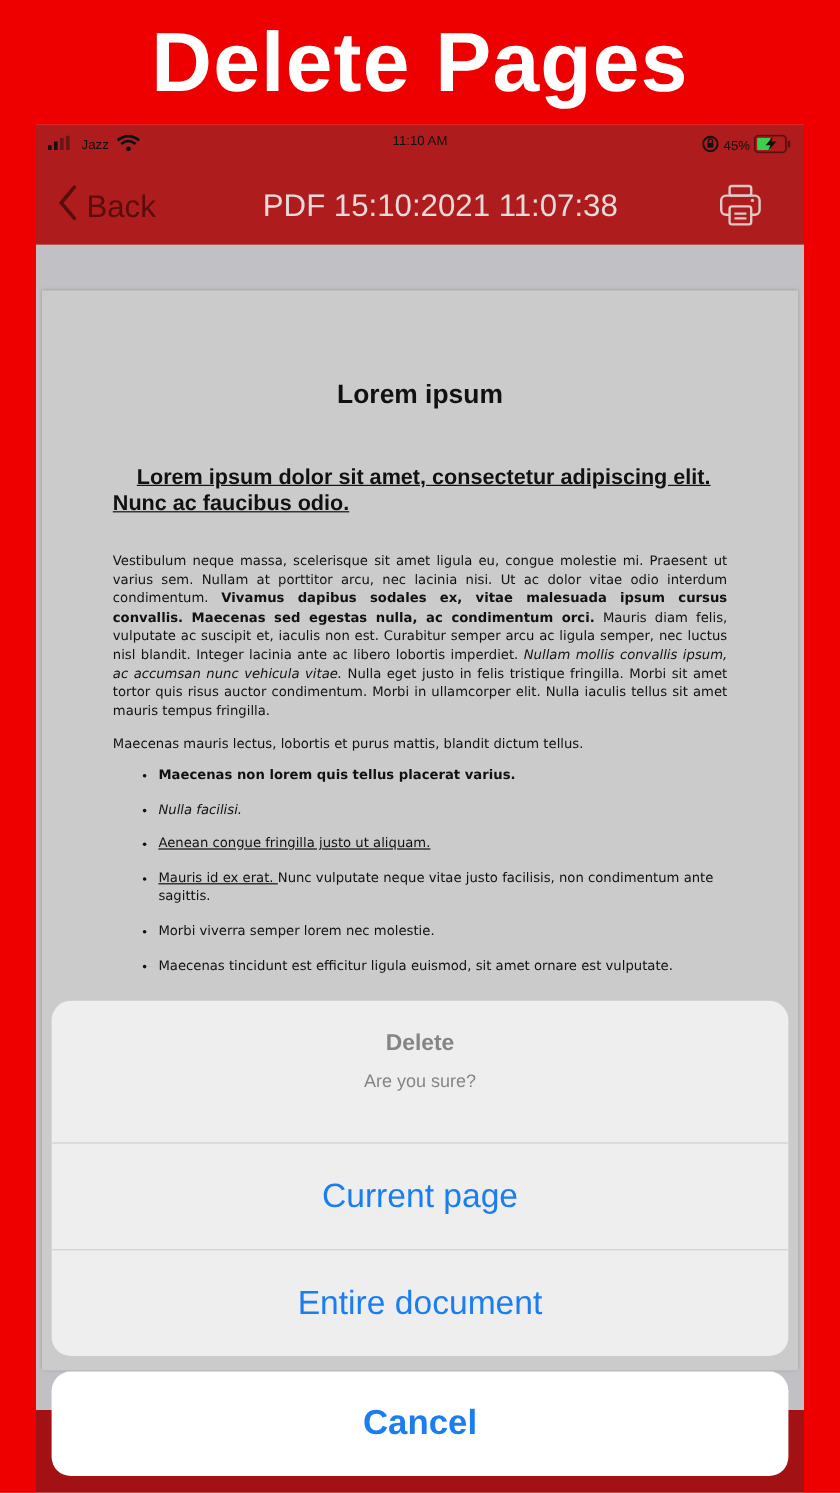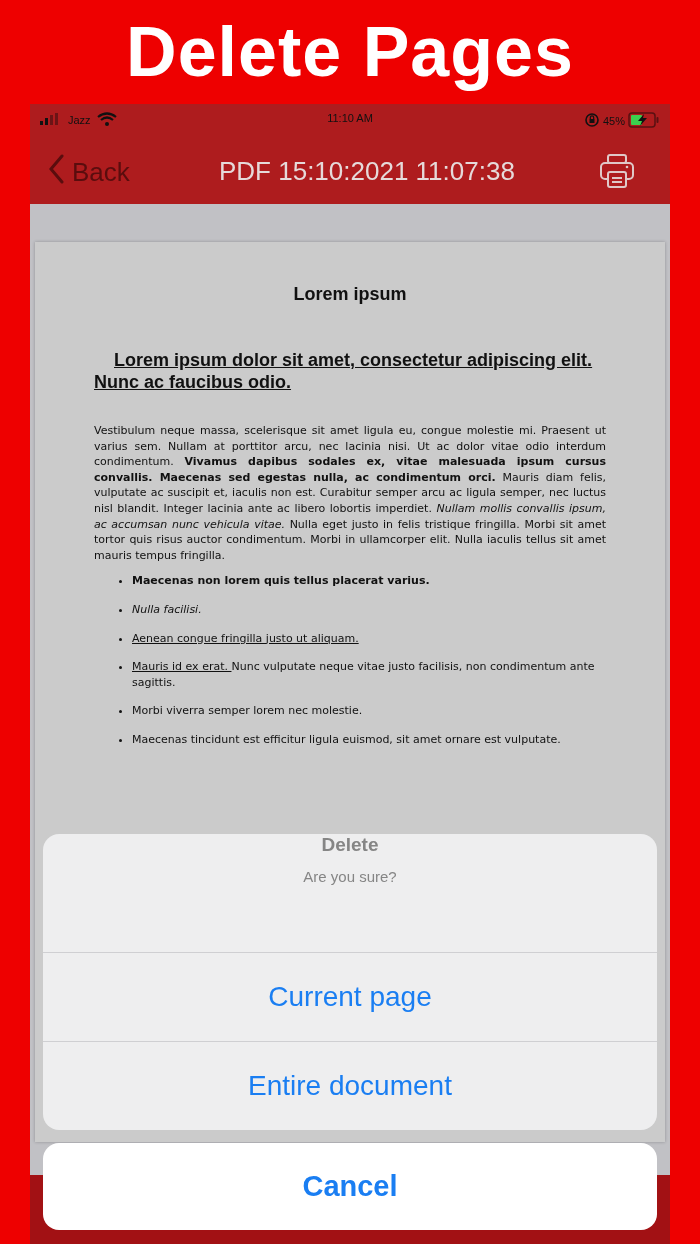--- a/index.html
+++ b/index.html
@@ -10,31 +10,31 @@
   .statusbar .left { position:absolute; left:10px; top:8px; display:flex; align-items:center; gap:6px; }
   .statusbar .center { position:absolute; left:0; right:0; top:8px; text-align:center; }
   .statusbar .right { position:absolute; right:10px; top:8px; display:flex; align-items:center; gap:3px; }
   .navbar { position:absolute; left:0; top:36px; width:640px; height:64px; background:#ae1c1e; }
   .back { position:absolute; left:18px; top:14px; display:flex; align-items:center; gap:8px; color:#5a0d0e; font-size:26px; cursor:pointer; }
   .navtitle { position:absolute; left:170px; top:16px; color:#e6dada; font-size:26px;margin-left:19px; }
   .printbtn { position:absolute; right:34px; top:12px; width:38px; height:38px; cursor:pointer; }
   .pagearea { position:absolute; left:0; top:100px; width:640px; height:935px; background:#c1c1c5; }
   .page { position:absolute; left:5px; top:38px; width:630px; height:900px; background:#cbcbcb; box-shadow:0 0 3px rgba(0,0,0,0.25); overflow:hidden; }
   .doc { position:absolute; left:59px; top:0; width:512px; color:#111; }
-  .doc h1 { font-size:18px; text-align:center; margin:42px 0 0 0; font-weight:bold; }
+  .doc h1 { font-size:22px; text-align:center; margin:74px 0 0 0; font-weight:bold; }
   .doc h2 { font-size:18px; margin:44px 0 0 0; font-weight:bold; line-height:22px; text-indent:20px;text-decoration:underline; }
   .doc p { font-family:"DejaVu Sans", sans-serif; font-size:11px; line-height:15.6px; text-align:justify; margin:30px 0 0 0; }
   .doc p.p2 { margin-top:12px; }
   .doc ul { font-family:"DejaVu Sans", sans-serif; font-size:11px; line-height:15.6px; margin:10px 0 0 0; padding-left:38px; }
   .doc li { margin-bottom:13px; }
   .doc .u { text-decoration:underline; }
   .toolbar { position:absolute; left:0; top:1071px; width:640px; height:69px; background:#a21114; }
   .sheet { position:absolute; left:13px; top:730px; width:614px; height:296px; background:rgba(238,238,240,0.97); border-radius:16px; overflow:hidden; }
   .sheet .head { height:118px; border-bottom:1px solid #cfcfd2; text-align:center; }
-  .sheet .title { font-size:19px; font-weight:bold; color:#858585; }
+  .sheet .title { padding-top:25px; font-size:19px; font-weight:bold; color:#858585; }
   .sheet .msg { padding-top:12px; font-size:15px; color:#858585; }
   .sheet .opt { height:88px; display:flex; align-items:center; justify-content:center; color:#1a7ef2; font-size:28px; cursor:pointer; }
   .sheet .opt + .opt { border-top:1px solid #cfcfd2; }
   .cancel { position:absolute; left:13px; top:1039px; width:614px; height:87px; background:#fff; border-radius:16px; display:flex; align-items:center; justify-content:center; color:#1a7ef2; font-size:29px; font-weight:bold; cursor:pointer; }
 </style>
 </head>
 <body>
 
 <div class="banner">Delete Pages</div>
 
@@ -102,20 +102,21 @@
       </span>
     </div>
   </div>
 
   <div class="pagearea">
     <div class="page">
       <div class="doc">
         <h1>Lorem ipsum</h1>
         <h2>Lorem ipsum dolor sit amet, consectetur adipiscing elit. Nunc ac faucibus odio.</h2>
         <p><span>Vestibulum neque massa, scelerisque sit amet ligula eu, congue molestie mi. Praesent ut varius sem. Nullam at porttitor arcu, nec lacinia nisi. Ut ac dolor vitae odio interdum condimentum. </span><b>Vivamus dapibus sodales ex, vitae malesuada ipsum cursus convallis. Maecenas sed egestas nulla, ac condimentum orci.</b><span> Mauris diam felis, vulputate ac suscipit et, iaculis non est. Curabitur semper arcu ac ligula semper, nec luctus nisl blandit. Integer lacinia ante ac libero lobortis imperdiet. </span><i>Nullam mollis convallis ipsum, ac accumsan nunc vehicula vitae.</i><span> Nulla eget justo in felis tristique fringilla. Morbi sit amet tortor quis risus auctor condimentum. Morbi in ullamcorper elit. Nulla iaculis tellus sit amet mauris tempus fringilla.</span></p>
+        <p class="p2">Maecenas mauris lectus, lobortis et purus mattis, blandit dictum tellus.</p>
         <ul>
           <li><b>Maecenas non lorem quis tellus placerat varius.</b></li>
           <li><i>Nulla facilisi.</i></li>
           <li><span class="u">Aenean congue fringilla justo ut aliquam. </span></li>
           <li><span class="u">Mauris id ex erat. </span><span>Nunc vulputate neque vitae justo facilisis, non condimentum ante sagittis.</span></li>
           <li><span>Morbi viverra semper lorem nec molestie.</span></li>
           <li><span>Maecenas tincidunt est efficitur ligula euismod, sit amet ornare est vulputate.</span></li>
         </ul>
       </div>
     </div>

